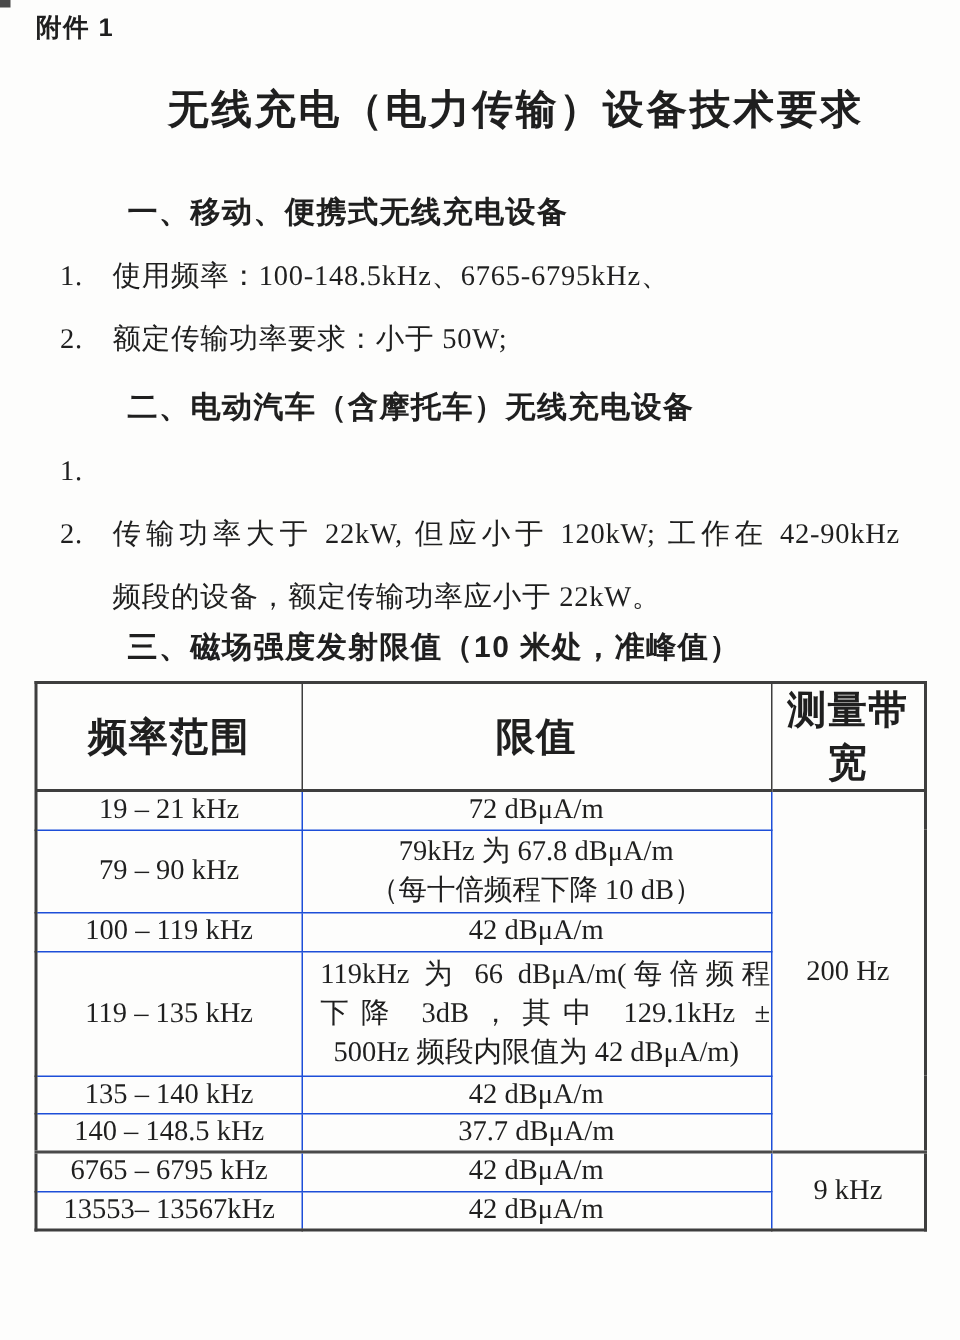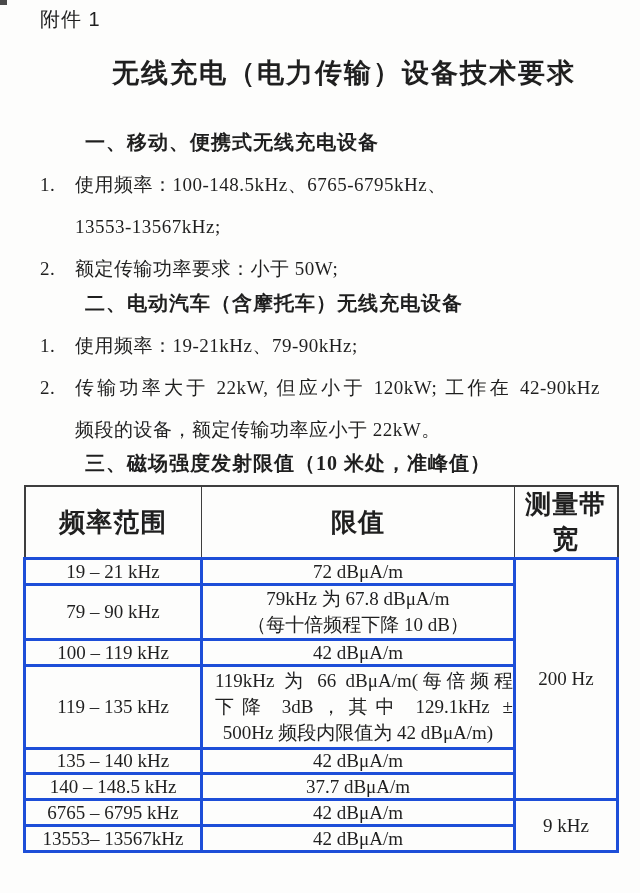--- a/index.html
+++ b/index.html
@@ -9,52 +9,52 @@
     height: 893px;
     background: #fdfdfc;
     color: #1f1f1f;
     font-family: "Liberation Serif", "DejaVu Serif", serif;
     overflow: hidden;
     position: relative;
   }
   .page { width: 640px; height: 893px; padding-top: 8px; }
 
   .attachment {
-    margin-left: 40px;
+    margin-left: 24px;
     font-family: "Liberation Sans", "DejaVu Sans", sans-serif;
-    font-weight: normal;
-    font-size: 20px;
+    font-weight: bold;
+    font-size: 17px;
     height: 22px;
     line-height: 22px;
     letter-spacing: 1px;
   }
 
   .doc-title {
     margin-top: 26px;
     text-align: center;
     font-family: "Liberation Serif", "DejaVu Serif", serif;
     font-weight: bold;
     font-size: 27px;
     letter-spacing: 2px;
     height: 34px;
     line-height: 34px;
     margin-left: 48px;
   }
 
   .section-heading {
     margin-left: 85px;
-    font-family: Liberation Serif, serif;
+    font-family: Liberation Sans, sans-serif;
     font-weight: bold;
     font-size: 20px;
     letter-spacing: 1px;
     height: 24px;
     line-height: 24px;
   }
   .sh1 { margin-top: 40px; }
-  .sh2 { margin-top: 1px; }
+  .sh2 { margin-top: 12px; }
   .sh3 { }
 
   .items { margin-top: 10px; }
   .list-item { display: flex; }
   .item-num {
     width: 35px;
     padding-left: 40px;
     flex: 0 0 75px;
     font-size: 19px;
     line-height: 42px;
@@ -90,21 +90,21 @@
     font-weight: bold;
     font-size: 26px;
     letter-spacing: 1px;
     height: 32px;
     border: 1px solid #3e3e3e;
     border-bottom: 2px solid #3e3e3e;
     text-align: center;
     vertical-align: middle;
   }
   table.limits td {
-    border: 3px solid #1d4ed8;
+    border: 1px solid #1d4ed8;
     text-align: center;
     vertical-align: middle;
     padding: 0;
   }
   tr.thick-top td { border-top: 2px solid #4a4a4a; }
   .h26 { height: 26px; }
   .h55 { height: 55px; }
   .h83 { height: 83px; }
   .h25 { height: 25px; }
   td.limit-left { text-align: left; padding: 2px 6px; }
@@ -135,38 +135,34 @@
   <div class="attachment">附件 1</div>
 
   <div class="doc-title">无线充电（电力传输）设备技术要求</div>
 
   <div class="section-heading sh1">一、移动、便携式无线充电设备</div>
   <div class="items">
     <div class="list-item">
       <div class="item-num bline">1.</div>
       <div class="item-lines">
         <div class="bline">使用频率：100-148.5kHz、6765-6795kHz、</div>
-        <div class="bline">13553-13567kHz;</div>
       </div>
     </div>
     <div class="list-item">
       <div class="item-num bline">2.</div>
       <div class="item-lines">
         <div class="bline">额定传输功率要求：小于 50W;</div>
       </div>
     </div>
   </div>
 
   <div class="section-heading sh2">二、电动汽车（含摩托车）无线充电设备</div>
   <div class="items">
     <div class="list-item">
       <div class="item-num bline">1.</div>
-      <div class="item-lines">
-        <div class="bline">使用频率：19-21kHz、79-90kHz;</div>
-      </div>
     </div>
     <div class="list-item">
       <div class="item-num bline">2.</div>
       <div class="item-lines">
         <div class="bline just">传输功率大于 22kW, 但应小于 120kW; 工作在 42-90kHz</div>
         <div class="bline">频段的设备，额定传输功率应小于 22kW。</div>
       </div>
     </div>
   </div>
 

